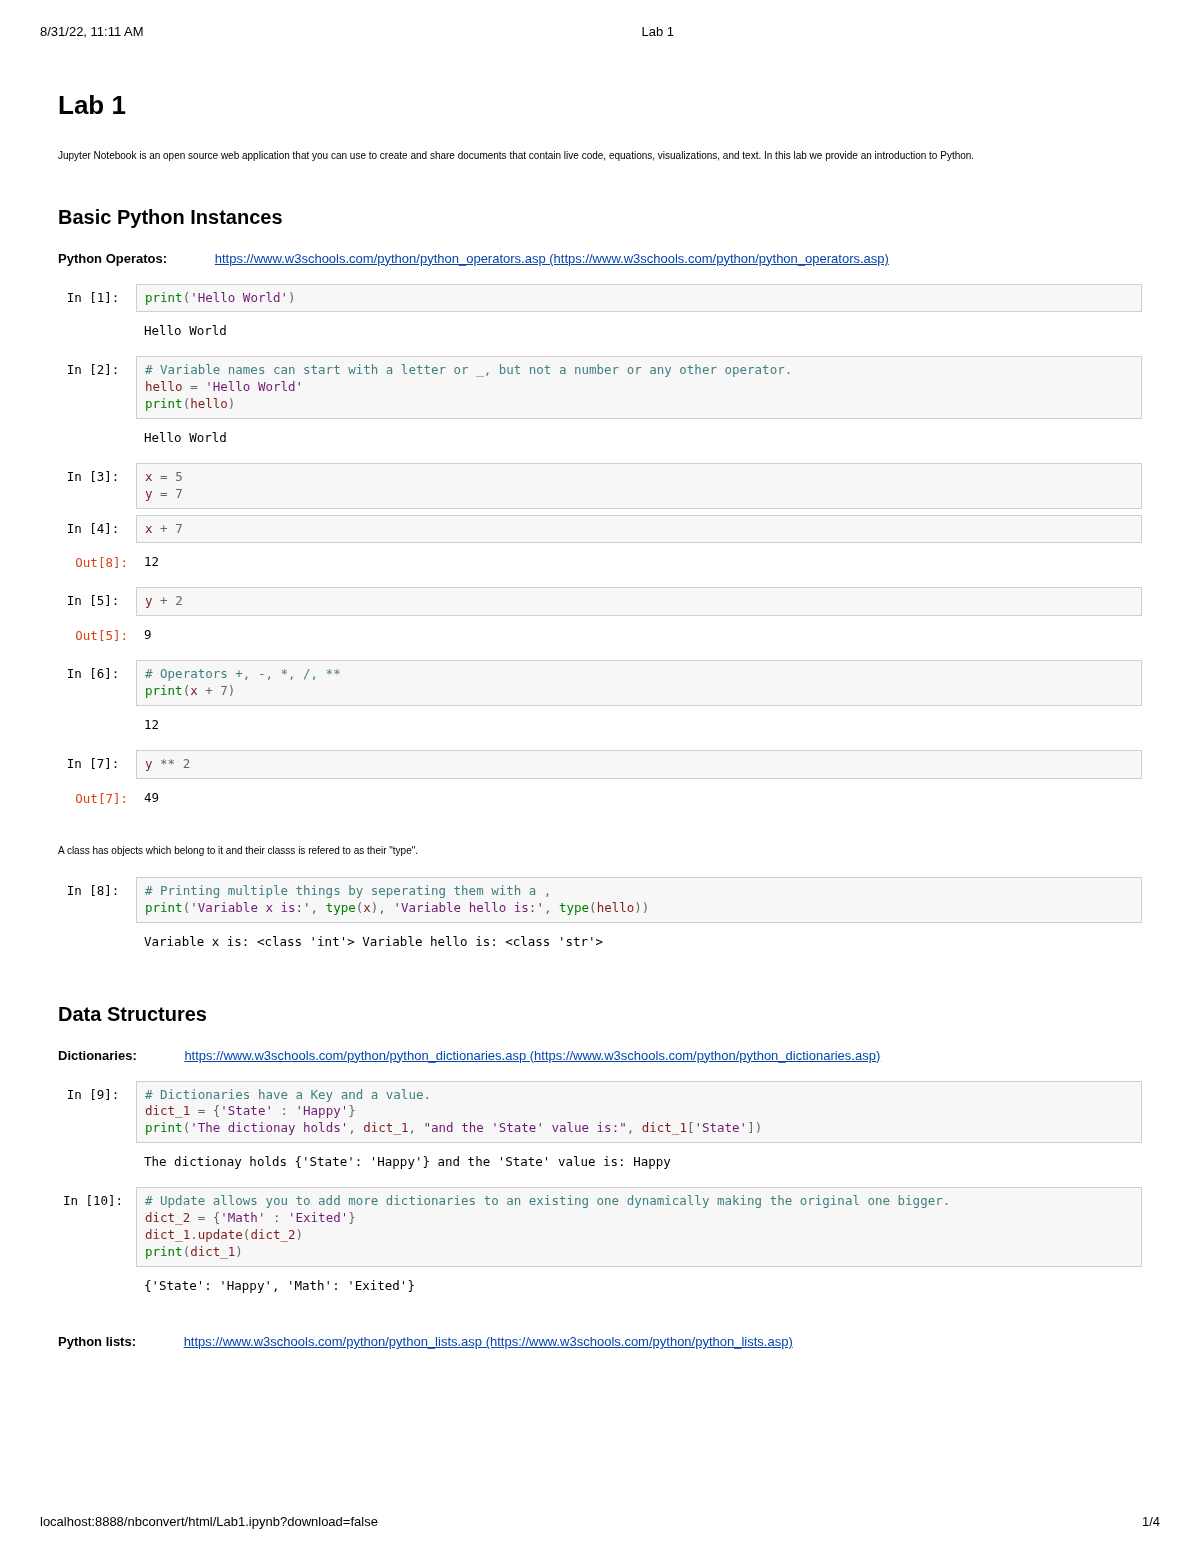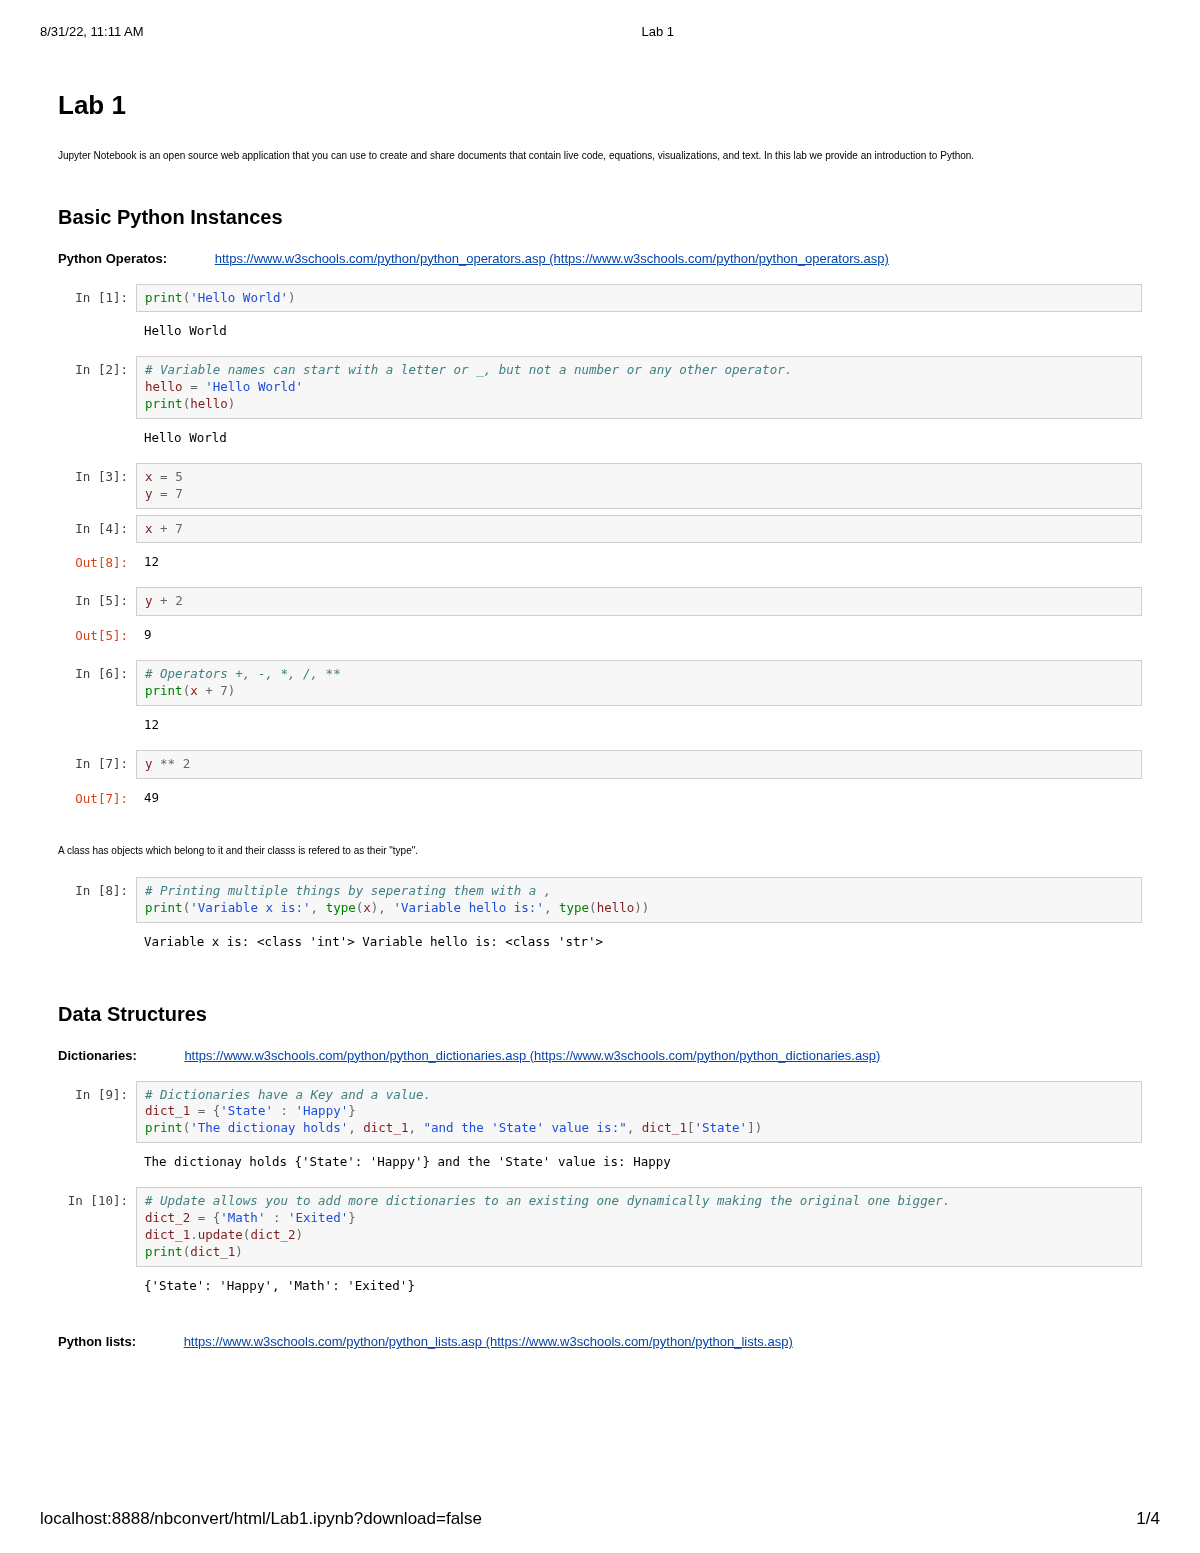--- a/index.html
+++ b/index.html
@@ -9,21 +9,21 @@
     .print-header {
       position: absolute;
       top: 24px; left: 40px; right: 28px;
       display: flex; justify-content: space-between;
       font-size: 13px;
     }
     .print-footer {
       position: absolute;
       bottom: 24px; left: 40px; right: 40px;
       display: flex; justify-content: space-between;
-      font-size: 17px;
+      font-size: 13px;
     }
 
     .page {
       padding: 90px 58px 80px 58px;
     }
 
     h1 { font-size: 26px; font-weight: bold; margin-bottom: 28px; }
     h2 { font-size: 20px; font-weight: bold; margin: 42px 0 22px 0; }
     p.intro, p.body { font-size: 10px; line-height: 1.45; margin-bottom: 10px; }
 
@@ -33,21 +33,21 @@
 
     .cell { display: flex; margin: 6px 0 0 0; }
     .prompt {
       width: 78px; min-width: 78px;
       text-align: right;
       padding: 6px 8px 6px 0;
       font-family: "Menlo","Consolas","DejaVu Sans Mono",monospace;
       font-size: 12.5px;
       line-height: 1.35;
     }
-    .prompt-in { color: #404040; }
+    .prompt-in { color: #000000; text-align: center; }
     .prompt-out { color: #D84315; }
 
     .code-box {
       flex: 1;
       border: 1px solid #cfcfcf;
       background: #f7f7f7;
       padding: 5px 8px;
       font-family: "Menlo","Consolas","DejaVu Sans Mono",monospace;
       font-size: 12.5px;
       line-height: 1.35;
@@ -58,22 +58,22 @@
       flex: 1;
       padding: 5px 8px 10px 8px;
       font-family: "Menlo","Consolas","DejaVu Sans Mono",monospace;
       font-size: 12.5px;
       line-height: 1.35;
       white-space: pre;
     }
 
     
     .tok-builtin { color: #008000; }
-    .tok-str     { color: #1d4ed8; }
-    .tok-comment { color: #408080; font-style: italic; }
+    .tok-str     { color: #701a75; }
+    .tok-comment { color: #408080; }
     .tok-op      { color: #666; }
     .tok-num     { color: #666; }
     .tok-name    { color: #7f1d1d; }
 
     .cells { margin-top: 18px; }
   </style>
 </head>
 <body>
 
 <div class="print-header">

